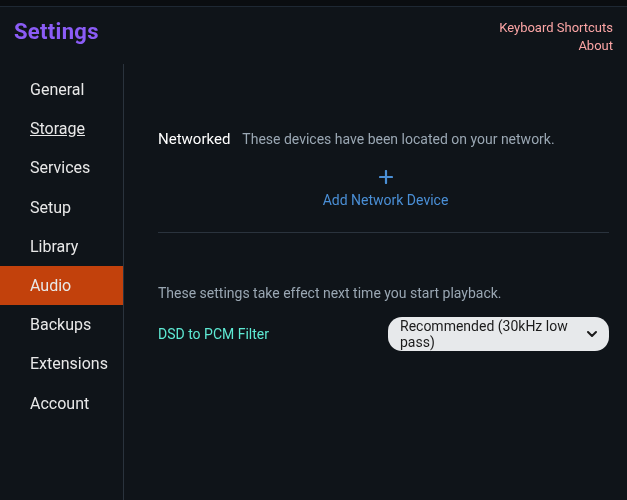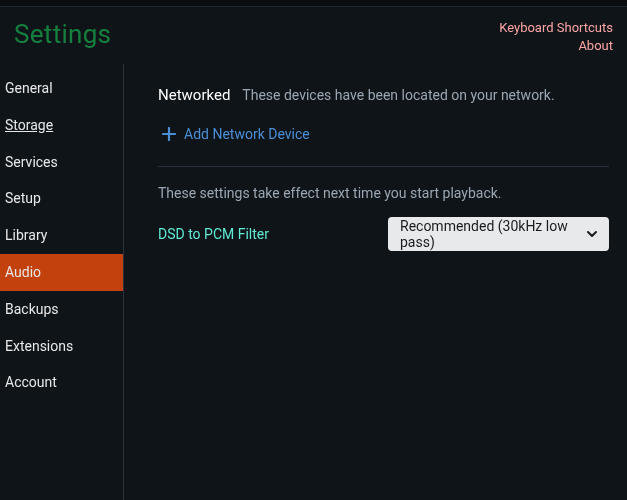--- a/index.html
+++ b/index.html
@@ -14,23 +14,23 @@
     height: 7px;
     background: #0a0d10;
     border-bottom: 1px solid #1e2833;
   }
   .header {
     display: flex;
     align-items: flex-start;
     padding: 12px 14px 10px 14px;
   }
   .title {
-    font-size: 26px;
-    font-weight: 400;
-    color: #15803d;
+    font-size: 22px;
+    font-weight: 700;
+    color: #8b5cf6;
     letter-spacing: 0.3px;
   }
   .header-links {
     margin-left: auto;
     text-align: right;
     font-size: 13px;
     line-height: 1.35;
   }
   .header-links .link {
     color: #fca5a5;
@@ -39,36 +39,37 @@
   .body {
     display: flex;
     height: calc(100% - 55px);
   }
   .sidebar {
     width: 124px;
     border-right: 1px solid #2a333d;
     padding-top: 6px;
   }
   .nav-item {
-    padding: 10px 14px 10px 5px;
-    font-size: 14px;
+    padding: 10px 14px 10px 30px;
+    font-size: 16px;
     color: #e8e8e8;
     cursor: pointer;
     line-height: 1.2;
   }
   .nav-item.underline { text-decoration: underline; }
   .nav-item.active {
     background: #c2410c;
   }
   .content {
     flex: 1;
     padding: 14px 18px 0 34px;
   }
   .section {
     padding: 8px 0 12px 0;
+    margin-top: 44px;
   }
   .sec-row {
     display: flex;
     align-items: baseline;
     gap: 12px;
   }
   .sec-head {
     font-size: 15px;
     color: #fff;
     font-weight: 400;
@@ -80,20 +81,21 @@
   }
   .add-row {
     margin-top: 22px;
     display: flex;
     align-items: center;
     gap: 8px;
     color: #4a8fd6;
     font-size: 14px;
     cursor: pointer;
     padding-left: 4px;
+    flex-direction: column;
   }
   .add-row .plus-icon svg { display: block; }
   .divider {
     height: 1px;
     background: #2a333d;
     margin: 12px 0 10px 0;
   }
   .field-row {
     display: flex;
     align-items: center;
@@ -102,21 +104,21 @@
   .field-label {
     font-size: 14px;
     color: #5eead4;
     width: 230px;
     flex: 0 0 auto;
   }
   .select {
     position: relative;
     background: #e7e9eb;
     color: #1b1b1b;
-    border-radius: 4px;
+    border-radius: 14px;
     height: 34px;
     display: flex;
     align-items: center;
     padding: 0 34px 0 12px;
     font-size: 14px;
     cursor: pointer;
     min-width: 120px;
   }
   .select.wide { min-width: 218px; }
   .select.narrow { min-width: 120px; }

